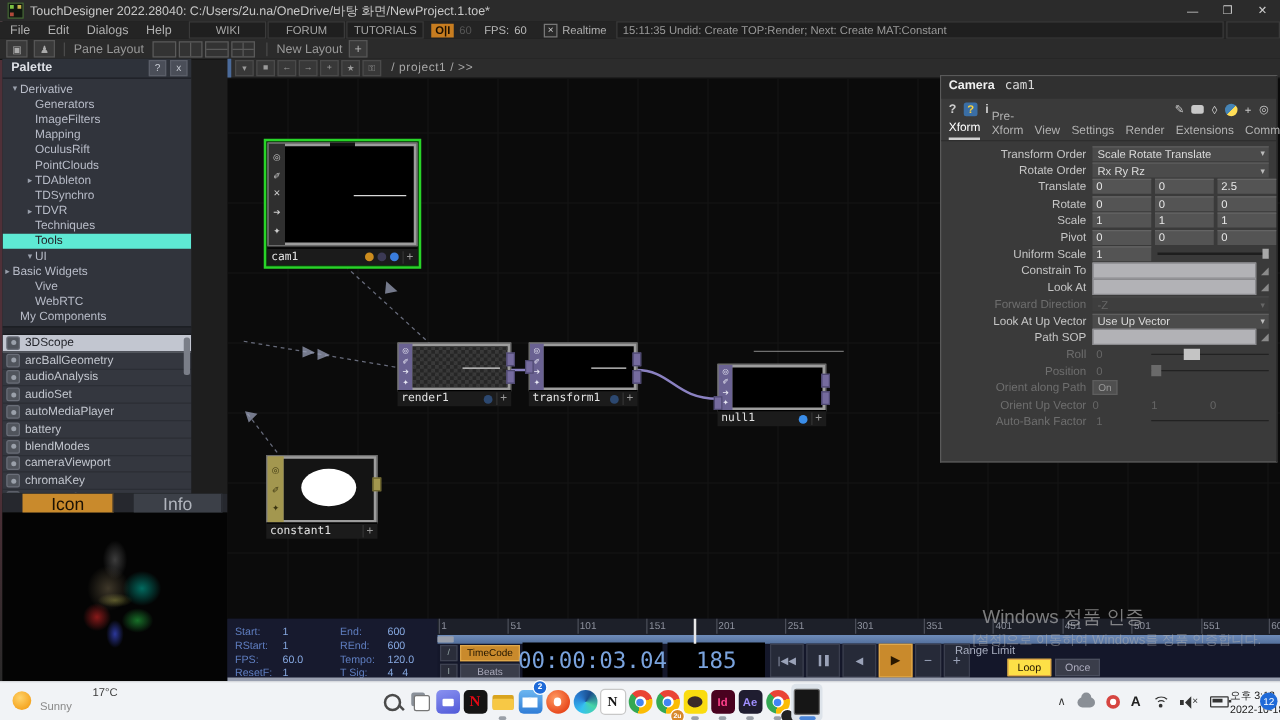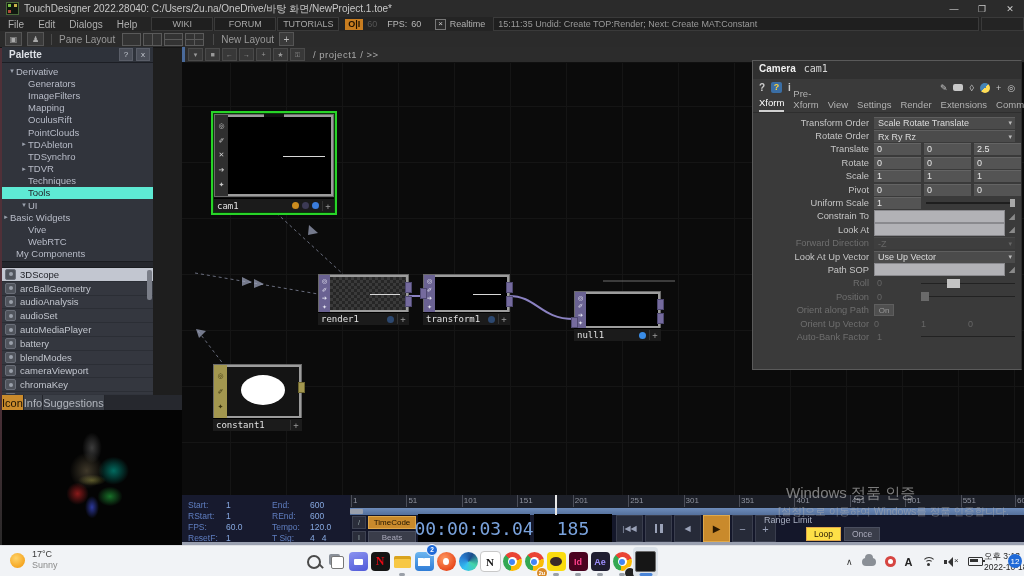--- a/index.html
+++ b/index.html
@@ -62,22 +62,22 @@
   .litem{height:12.8px;display:flex;align-items:center;font-size:9.5px;color:#c2c6ce;
     border-bottom:1px solid #2b2e35;padding-left:3px;}
   .litem.sel{background:#c2c6d0;color:#23252b;}
   .licon{width:9px;height:9px;flex:none;background:#50545c;border:1px solid #6a6e78;border-radius:2px;
     margin-right:4px;position:relative;}
   .licon::after{content:"";position:absolute;left:2.5px;top:2.5px;width:4px;height:4px;border-radius:50%;background:#9aa0aa;}
   #palette-scroll{position:absolute;right:1px;top:2px;width:5px;height:30px;background:#7a7e88;border-radius:2px;}
   
   #preview{position:absolute;left:2px;top:395px;width:180px;height:150px;background:#181818;}
   #preview-tabs{height:15px;background:#26282e;display:flex;}
-  .ptab{height:15px;padding:0 0;display:flex;align-items:center;font-size:11px;color:#b0b4bc;
-    background:#3c4048;border-right:1px solid #23252b;}
+  .ptab{height:15px;padding:0 23px;display:flex;align-items:center;font-size:14px;color:#b0b4bc;
+    background:#3c4048;border-right:1px solid #23252b;margin-left:16px;}
   .ptab.active{background:#c98a2c;color:#1c1204;}
   #preview-img{height:135px;background:
     radial-gradient(ellipse 14px 22px at 50% 28%, rgba(190,190,190,.30), transparent 70%),
     radial-gradient(ellipse 24px 26px at 47% 45%, rgba(170,150,110,.35), transparent 70%),
     radial-gradient(ellipse 22px 20px at 62% 45%, rgba(0,190,170,.55), transparent 70%),
     radial-gradient(ellipse 16px 16px at 42% 62%, rgba(225,40,40,.6), transparent 70%),
     radial-gradient(ellipse 18px 14px at 60% 64%, rgba(40,200,70,.55), transparent 70%),
     radial-gradient(ellipse 10px 16px at 50% 72%, rgba(70,90,255,.6), transparent 70%),
     radial-gradient(ellipse 20px 8px at 50% 52%, rgba(220,220,90,.35), transparent 70%),
     #040404;}
@@ -201,21 +201,21 @@
   .rbtn.active{background:#fde047;border-color:#e0a84a;color:#201400;margin-left:42px;}
   #tl-bottom{position:absolute;left:0;bottom:0;width:842px;height:3px;background:#9aa0b0;}
   
   #watermark{position:absolute;left:778px;top:484px;z-index:5;pointer-events:none;}
   #wm1{font-size:15px;color:rgba(200,200,200,.6);margin-left:8px;}
   #wm2{font-size:10.5px;color:rgba(180,180,180,.5);margin-top:2px;}
   
   #taskbar{position:absolute;left:0;top:545px;width:1024px;height:31px;background:#f1f3f6;border-top:1px solid #dfe1e5;}
   #weather{position:absolute;left:10px;top:3px;display:flex;align-items:center;}
   #sun{width:15px;height:15px;border-radius:50%;background:radial-gradient(circle at 40% 35%,#ffd36a,#f5a623 70%);margin-right:7px;}
-  #weather .wt{font-size:9px;color:#3a3a3a;line-height:11px;}
+  #weather .wt{font-size:9px;color:#3a3a3a;line-height:11px;margin-left:42px;}
   #weather .wd{font-size:9px;color:#8a8a8a;line-height:11px;}
   #tb-apps{position:absolute;left:281px;top:0;height:31px;display:flex;align-items:center;}
   .app{width:22px;height:30px;position:relative;display:flex;align-items:center;justify-content:center;}
   .app.active{background:#dde3ea;border-radius:4px;width:25px;}
   .ic{width:19px;height:19px;border-radius:4px;position:relative;display:flex;align-items:center;justify-content:center;
     font-size:10px;font-weight:bold;}
   .rundot{position:absolute;bottom:1px;left:50%;transform:translateX(-50%);width:6px;height:2.5px;border-radius:2px;background:#9aa0a8;}
   .rundot.act{width:13px;background:#4a85d8;}
   .badge{position:absolute;right:-3px;top:-3px;width:10px;height:10px;border-radius:50%;background:#1f6ad8;
     border:1px solid #fff;color:#fff;font-size:6.5px;font-weight:bold;display:flex;align-items:center;justify-content:center;}

